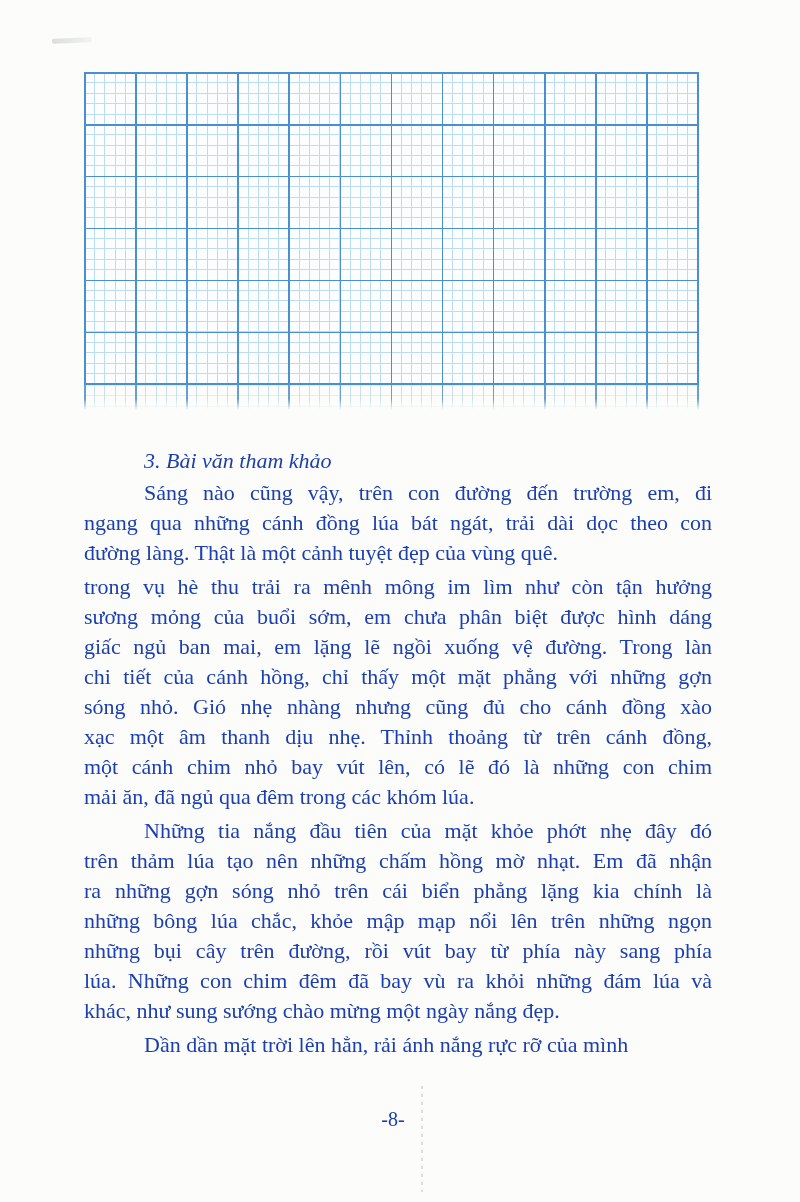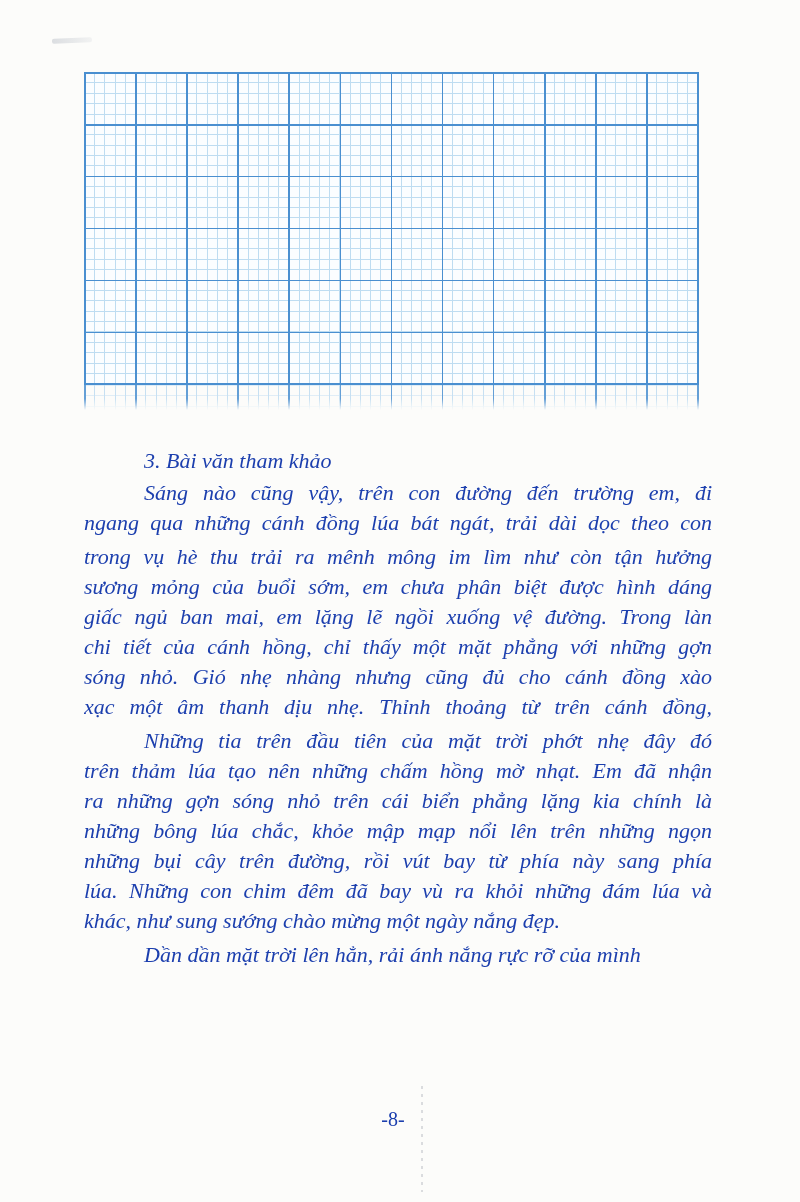--- a/index.html
+++ b/index.html
@@ -85,21 +85,20 @@
   }
   .para { margin: 0; }
   .para + .para { margin-top: 4px; }
   .body-start { margin-top: 2px; }
   .line {
     height: 30px;
     overflow: hidden;
     text-align: justify;
     text-align-last: justify;
     text-justify: inter-word;
-    font-style: italic;
   }
   .line.first { text-indent: 60px; }
   .line.lastline { text-align-last: left; }
 
   .pageno {
     position: absolute;
     left: 0;
     top: 1106px;
     width: 786px;
     text-align: center;
@@ -117,31 +116,34 @@
 
   <div class="grid-main"></div>
   <div class="grid-extension"></div>
 
   <div class="textblock">
     <div class="heading">3. Bài văn tham khảo</div>
     <div class="body-start">
         <div class="para">
           <div class="line first">Sáng nào cũng vậy, trên con đường đến trường em, đi</div>
           <div class="line">ngang qua những cánh đồng lúa bát ngát, trải dài dọc theo con</div>
+          <div class="line lastline">đường làng. Thật là một cảnh tuyệt đẹp của vùng quê.</div>
         </div>
         <div class="para">
           <div class="line">trong vụ hè thu trải ra mênh mông im lìm như còn tận hưởng</div>
           <div class="line">sương mỏng của buổi sớm, em chưa phân biệt được hình dáng</div>
           <div class="line">giấc ngủ ban mai, em lặng lẽ ngồi xuống vệ đường. Trong làn</div>
           <div class="line">chi tiết của cánh hồng, chỉ thấy một mặt phẳng với những gợn</div>
           <div class="line">sóng nhỏ. Gió nhẹ nhàng nhưng cũng đủ cho cánh đồng xào</div>
           <div class="line">xạc một âm thanh dịu nhẹ. Thỉnh thoảng từ trên cánh đồng,</div>
+          <div class="line">một cánh chim nhỏ bay vút lên, có lẽ đó là những con chim</div>
+          <div class="line lastline">mải ăn, đã ngủ qua đêm trong các khóm lúa.</div>
         </div>
         <div class="para">
-          <div class="line first">Những tia trên đầu tiên của mặt trời phớt nhẹ đây đó</div>
+          <div class="line first">Những tia nắng đầu tiên của mặt khỏe phớt nhẹ đây đó</div>
           <div class="line">trên thảm lúa tạo nên những chấm hồng mờ nhạt. Em đã nhận</div>
           <div class="line">ra những gợn sóng nhỏ trên cái biển phẳng lặng kia chính là</div>
           <div class="line">những bông lúa chắc, khỏe mập mạp nổi lên trên những ngọn</div>
           <div class="line">những bụi cây trên đường, rồi vút bay từ phía này sang phía</div>
           <div class="line">lúa. Những con chim đêm đã bay vù ra khỏi những đám lúa và</div>
           <div class="line lastline">khác, như sung sướng chào mừng một ngày nắng đẹp.</div>
         </div>
         <div class="para">
           <div class="line first lastline">Dần dần mặt trời lên hẳn, rải ánh nắng rực rỡ của mình</div>
         </div>

